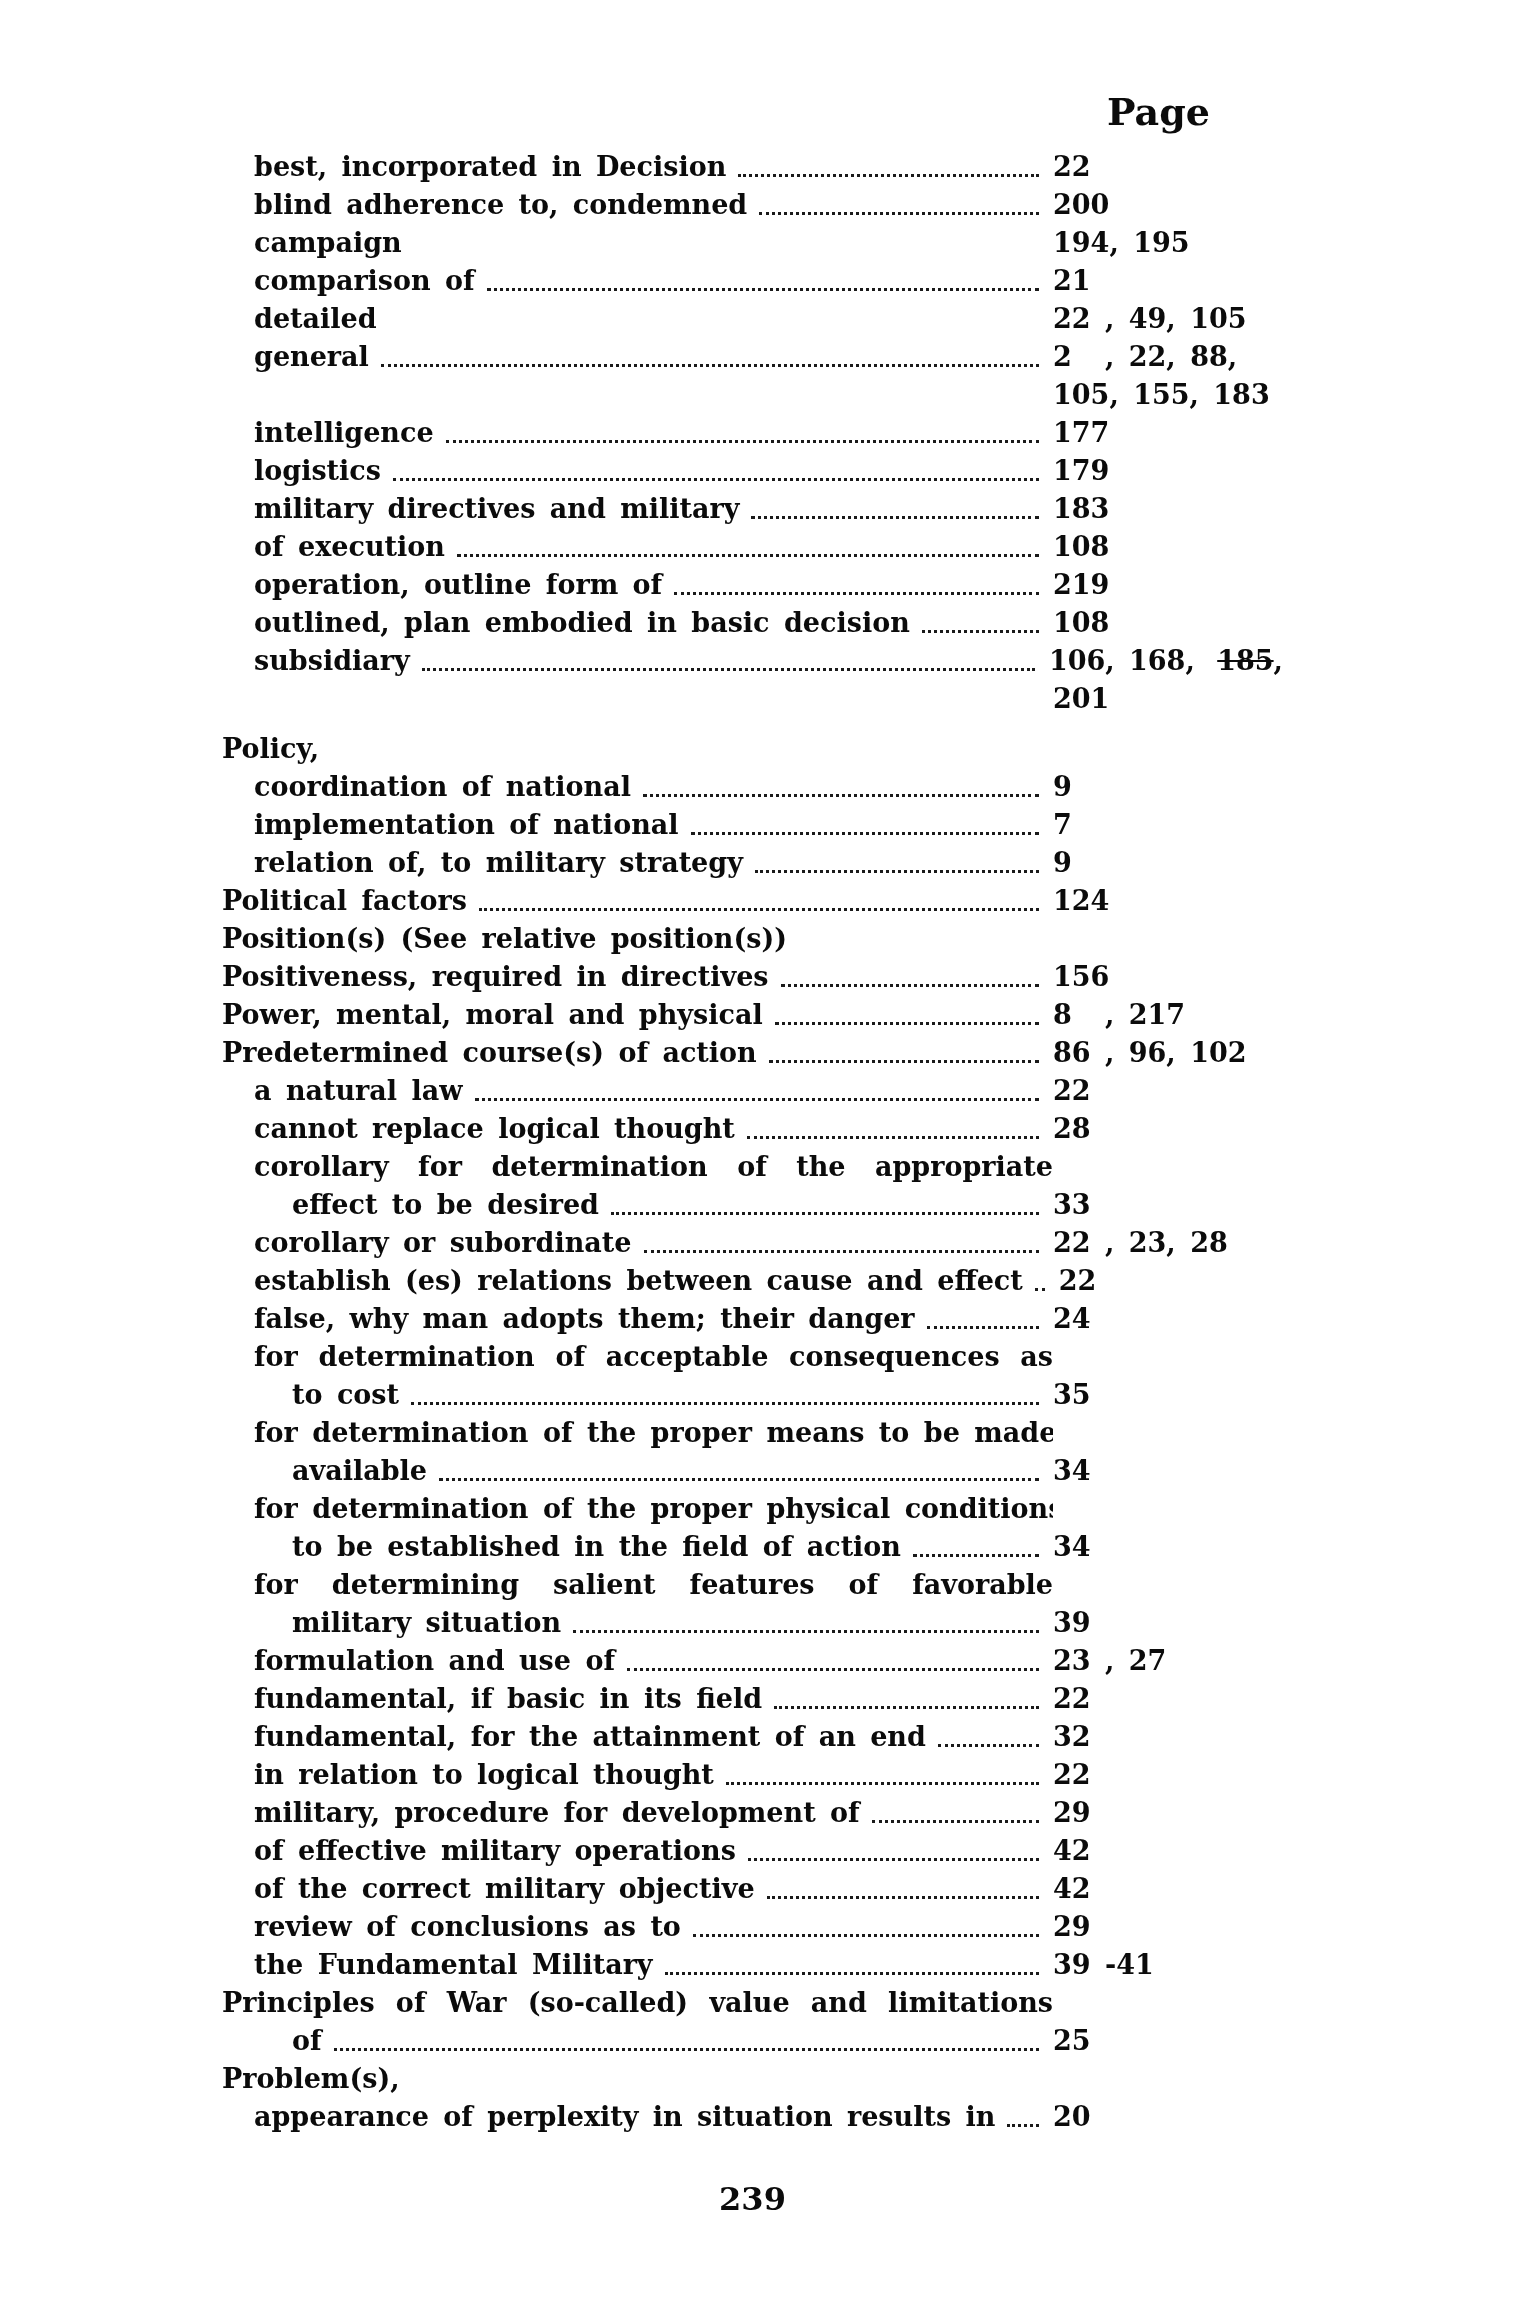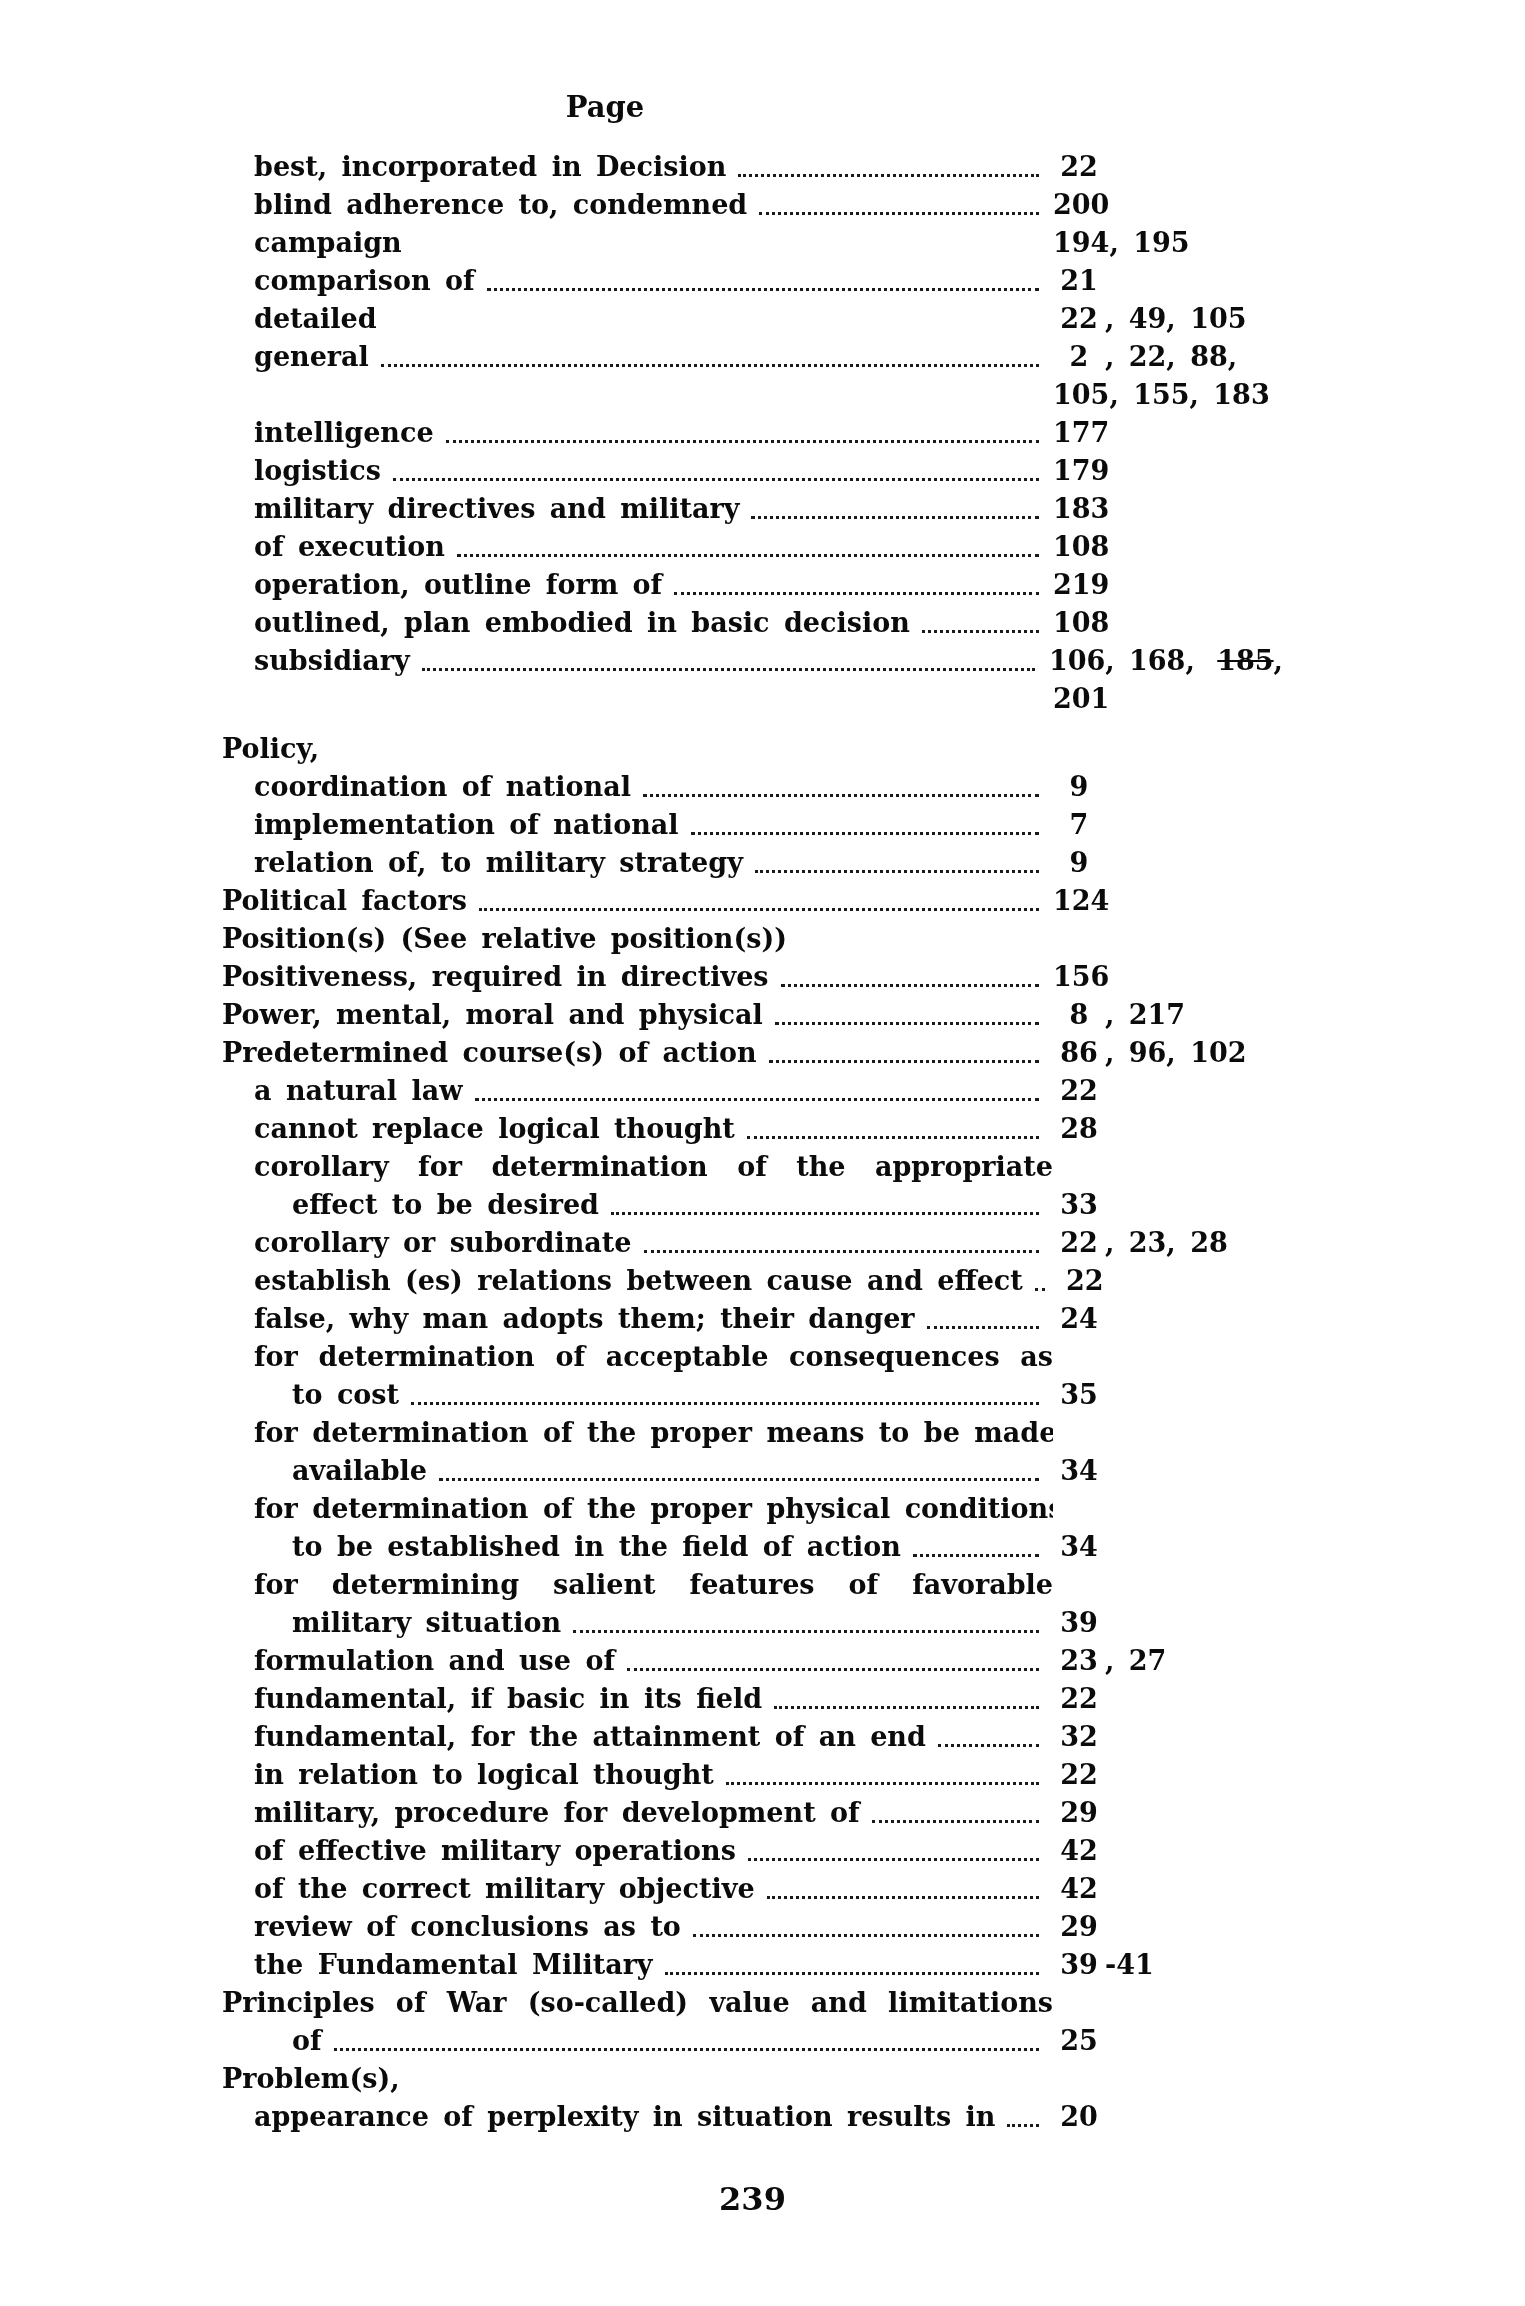--- a/index.html
+++ b/index.html
@@ -11,22 +11,22 @@
     color:#0b0b0b;
     font-family:"DejaVu Serif","Liberation Serif",serif;
     font-weight:700;
     font-size:27px;
     overflow:hidden;
   }
   .header{
     box-sizing:border-box;
     height:148px;
     padding:93px 315px 0 0;
-    text-align:center;
-    font-size:29px;
+    text-align:right;
+    font-size:38px;
     line-height:1;
   }
   .list{
     box-sizing:border-box;
     padding:0 242px 0 222px;
   }
   .row{
     box-sizing:border-box;
     display:flex;
     height:38px;
@@ -50,21 +50,21 @@
     align-self:flex-end;
     margin:0 14px 9px 12px;
     border-bottom:3px dotted #1a1a1a;
     min-width:10px;
   }
   .spacer{flex:1 1 auto;}
   .pages{flex:0 0 230px;white-space:pre;}
   .pages .first{
     display:inline-block;
     min-width:52px;
-    text-align:center;
+    text-align:left;
   }
   .strike{text-decoration:line-through;margin-left:8px;}
   .footer{
     box-sizing:border-box;
     padding:47px 242px 0 222px;
     text-align:center;
     font-size:32px;
     line-height:1;
   }
 </style>

